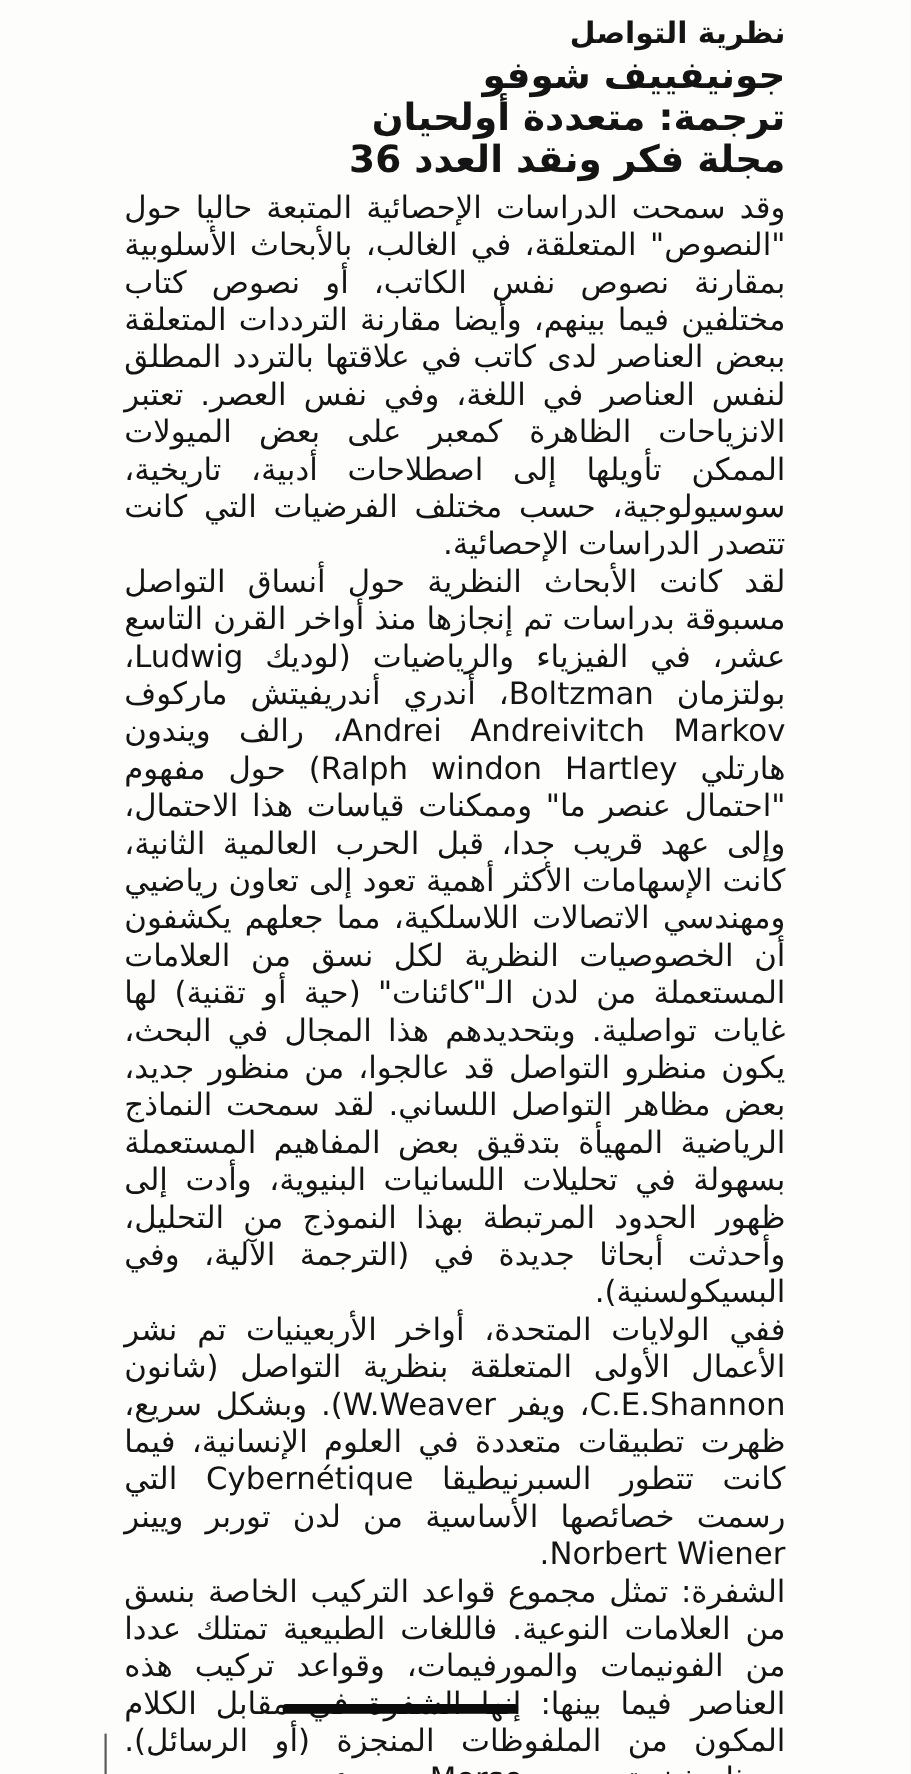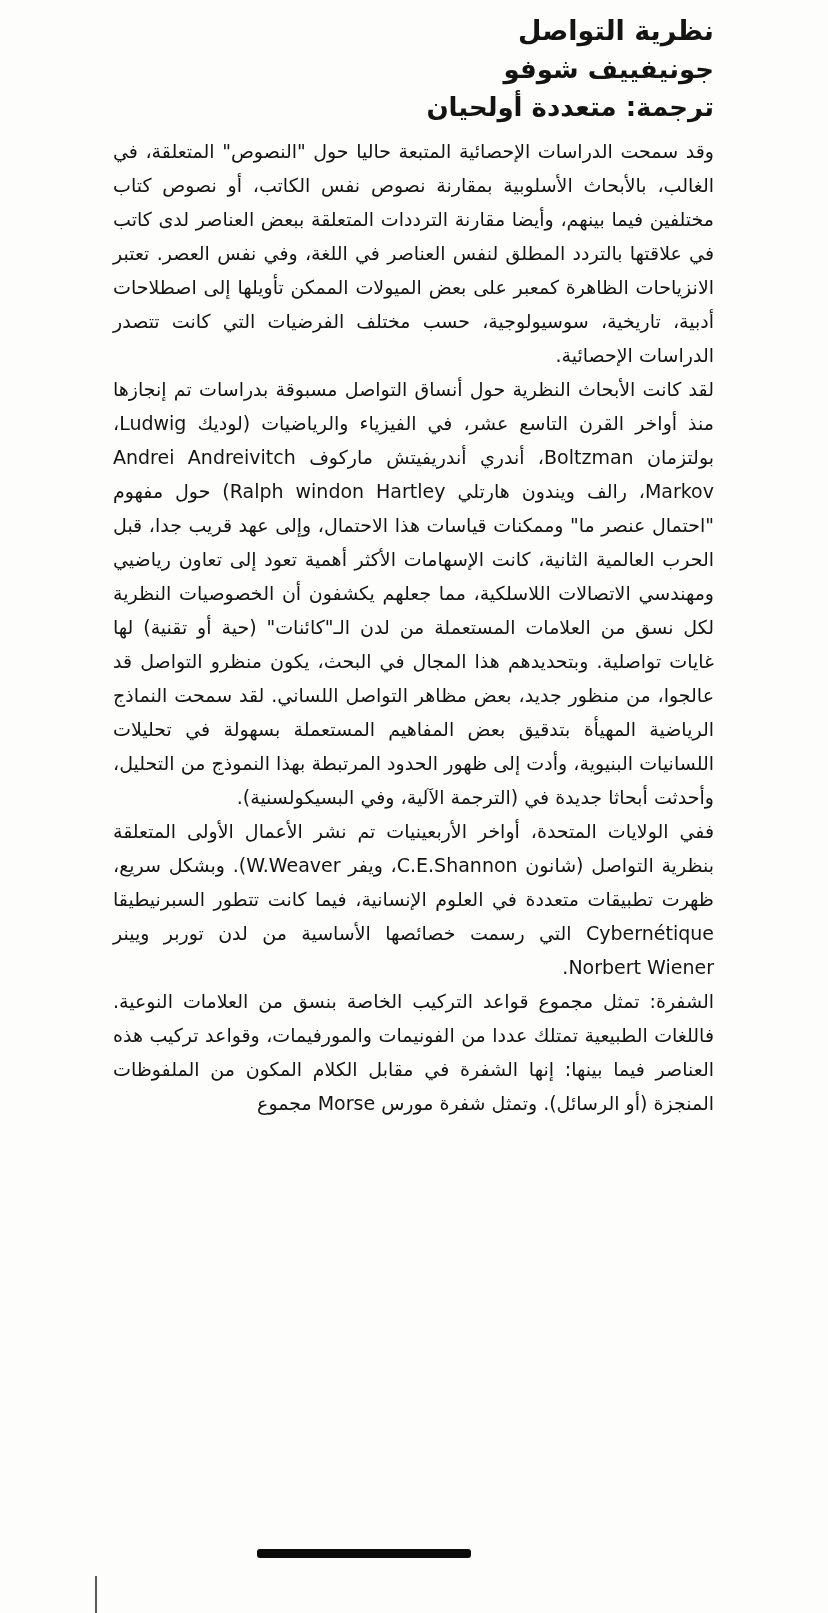--- a/index.html
+++ b/index.html
@@ -22,33 +22,33 @@
     position: absolute;
     top: 12px;
     right: 114px;
     width: 601px;
   }
   .hdr-block {
     text-align: right;
   }
   .hdr-line {
     font-weight: bold;
-    font-size: 26px;
+    font-size: 34px;
     line-height: 38px;
     letter-spacing: 0.2px;
   }
   .hdr-title {
     font-size: 27px;
   }
   .body-block {
     margin-top: 8px;
   }
   .body-block p {
     margin: 0;
-    font-size: 19px;
+    font-size: 28px;
     line-height: 34px;
     text-align: justify;
     text-justify: inter-word;
   }
   .section-heading {
     font-weight: bold;
     font-size: 24px !important;
   }
   .marker-underline {
     position: absolute;
@@ -72,20 +72,21 @@
 <body>
 
 <div class="page">
 
   <div class="column">
 
     <div class="hdr-block">
       <div class="hdr-line hdr-title">نظرية التواصل</div>
       <div class="hdr-line">جونيفييف شوفو</div>
       <div class="hdr-line">ترجمة: متعددة أولحيان</div>
+      <div class="hdr-line">مجلة فكر ونقد العدد 36</div>
     </div>
 
     <div class="body-block">
       <p>وقد سمحت الدراسات الإحصائية المتبعة حاليا حول "النصوص" المتعلقة، في الغالب، بالأبحاث الأسلوبية بمقارنة نصوص نفس الكاتب، أو نصوص كتاب مختلفين فيما بينهم، وأيضا مقارنة الترددات المتعلقة ببعض العناصر لدى كاتب في علاقتها بالتردد المطلق لنفس العناصر في اللغة، وفي نفس العصر. تعتبر الانزياحات الظاهرة كمعبر على بعض الميولات الممكن تأويلها إلى اصطلاحات أدبية، تاريخية، سوسيولوجية، حسب مختلف الفرضيات التي كانت تتصدر الدراسات الإحصائية.</p>
       <p>لقد كانت الأبحاث النظرية حول أنساق التواصل مسبوقة بدراسات تم إنجازها منذ أواخر القرن التاسع عشر، في الفيزياء والرياضيات (لوديك Ludwig، بولتزمان Boltzman، أندري أندريفيتش ماركوف Andrei Andreivitch Markov، رالف ويندون هارتلي Ralph windon Hartley) حول مفهوم "احتمال عنصر ما" وممكنات قياسات هذا الاحتمال، وإلى عهد قريب جدا، قبل الحرب العالمية الثانية، كانت الإسهامات الأكثر أهمية تعود إلى تعاون رياضيي ومهندسي الاتصالات اللاسلكية، مما جعلهم يكشفون أن الخصوصيات النظرية لكل نسق من العلامات المستعملة من لدن الـ"كائنات" (حية أو تقنية) لها غايات تواصلية. وبتحديدهم هذا المجال في البحث، يكون منظرو التواصل قد عالجوا، من منظور جديد، بعض مظاهر التواصل اللساني. لقد سمحت النماذج الرياضية المهيأة بتدقيق بعض المفاهيم المستعملة بسهولة في تحليلات اللسانيات البنيوية، وأدت إلى ظهور الحدود المرتبطة بهذا النموذج من التحليل، وأحدثت أبحاثا جديدة في (الترجمة الآلية، وفي البسيكولسنية).</p>
       <p>ففي الولايات المتحدة، أواخر الأربعينيات تم نشر الأعمال الأولى المتعلقة بنظرية التواصل (شانون C.E.Shannon، ويفر W.Weaver). وبشكل سريع، ظهرت تطبيقات متعددة في العلوم الإنسانية، فيما كانت تتطور السبرنيطيقا Cybernétique التي رسمت خصائصها الأساسية من لدن توربر ويينر Norbert Wiener.</p>
       <p>الشفرة: تمثل مجموع قواعد التركيب الخاصة بنسق من العلامات النوعية. فاللغات الطبيعية تمتلك عددا من الفونيمات والمورفيمات، وقواعد تركيب هذه العناصر فيما بينها: إنها الشفرة في مقابل الكلام المكون من الملفوظات المنجزة (أو الرسائل). وتمثل شفرة مورس Morse مجموع</p>
     </div>
 
   </div>

